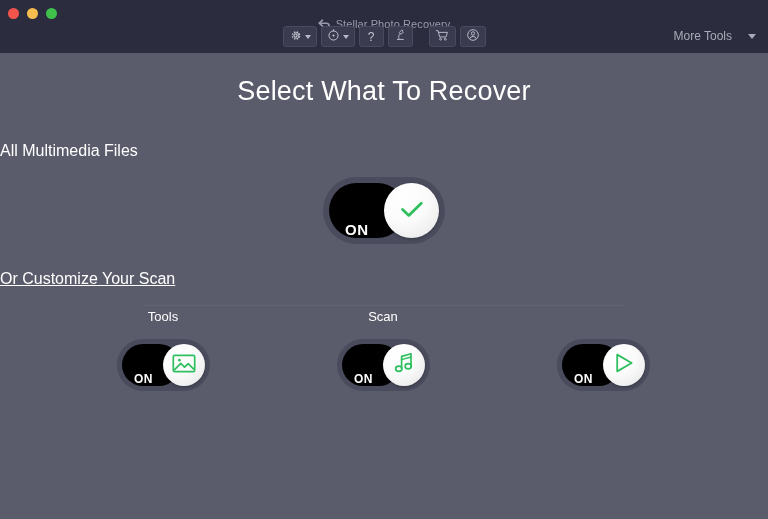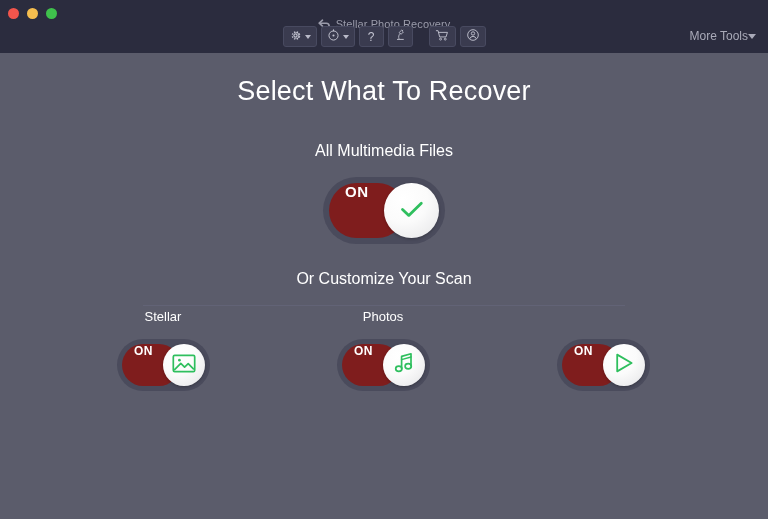--- a/index.html
+++ b/index.html
@@ -112,21 +112,21 @@
     border-right: 3px solid transparent;
     border-top: 4px solid #b9bac8;
   }
 
   .more-tools {
     position: absolute;
     top: 29px;
     right: 12px;
     display: flex;
     align-items: center;
-    gap: 0;
+    gap: 16px;
     color: #a9aab8;
     font-size: 12px;
     cursor: pointer;
   }
   .more-tools .caret-down {
     border-top-color: #a9aab8;
     border-left-width: 4px;
     border-right-width: 4px;
     border-top-width: 5px;
   }
@@ -149,38 +149,38 @@
     font-size: 27px;
     color: #ffffff;
     font-weight: 400;
     letter-spacing: 0.2px;
   }
 
   .section-label {
     position: absolute;
     left: 0;
     width: 768px;
-    text-align: center;
+    text-align: left;
     font-size: 16px;
     color: #ffffff;
     font-weight: 400;
   }
   .label-all { top: 89px; }
 
   .divider {
     position: absolute;
     top: 252px;
     left: 143px;
     width: 482px;
     height: 1px;
     background: #64657a;
     opacity: 0.75;
   }
 
-  .label-custom { top: 217px; }
+  .label-custom { top: 217px; text-decoration: underline; }
 
   
   .toggle {
     position: absolute;
     background: #4a4b5c;
     border-radius: 999px;
     display: flex;
     align-items: center;
     cursor: pointer;
   }
@@ -189,23 +189,23 @@
     position: relative;
     border-radius: 999px;
     display: flex;
     align-items: center;
   }
 
   .toggle-pill {
     position: absolute;
     left: 0; top: 0;
     border-radius: 999px;
-    background: #7f1d1d;
-    display: flex;
-    align-items: flex-start;
+    background: #000000;
+    display: flex;
+    align-items: flex-end;
   }
   .toggle-pill .on-text {
     color: #ffffff;
     font-weight: 700;
     letter-spacing: 0.5px;
   }
 
   .knob {
     position: absolute;
     border-radius: 50%;
@@ -401,22 +401,22 @@
             </svg>
           </span>
         </div>
       </div>
     </div>
 
     <div class="divider"></div>
 
     <div class="section-label label-custom">Or Customize Your Scan</div>
 
-    <div class="cat-label cat-photos">Stellar</div>
-    <div class="cat-label cat-audio">Photos</div>
+    <div class="cat-label cat-photos">Tools</div>
+    <div class="cat-label cat-audio">Scan</div>
 
     <div class="toggle toggle-small toggle-photos">
       <div class="toggle-inner">
         <div class="toggle-pill">
           <span class="on-text">ON</span>
         </div>
         <div class="knob">
           <span>
             <svg width="24" height="19" viewBox="0 0 24 19">
               <rect x="1.3" y="1.3" width="21.4" height="16.4" rx="1.4" fill="none" stroke="#2fbf5e" stroke-width="1.7"></rect>

